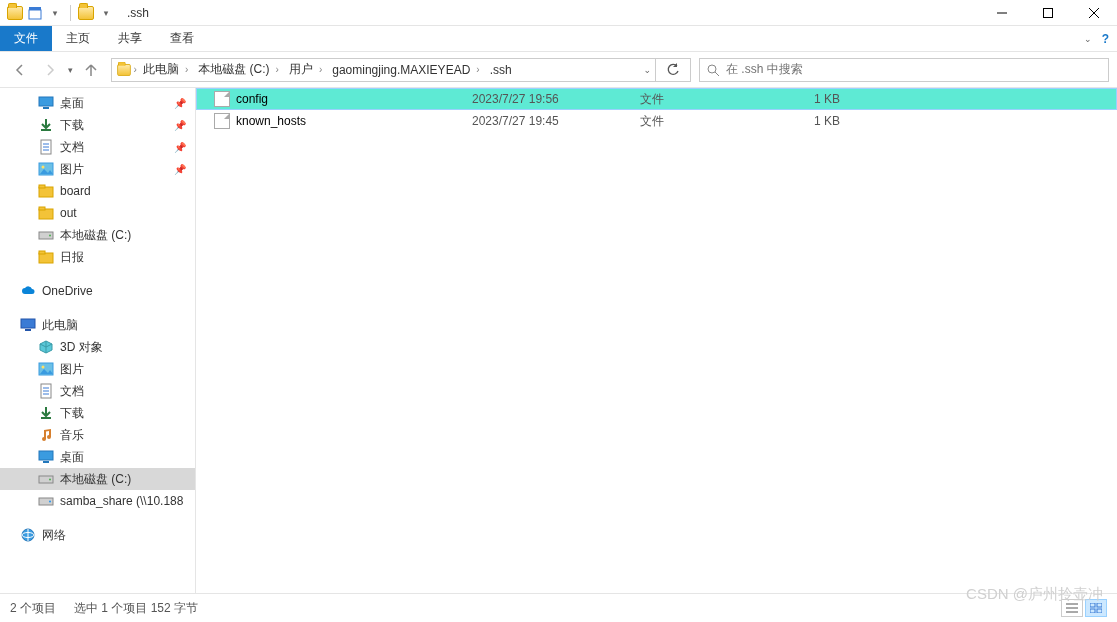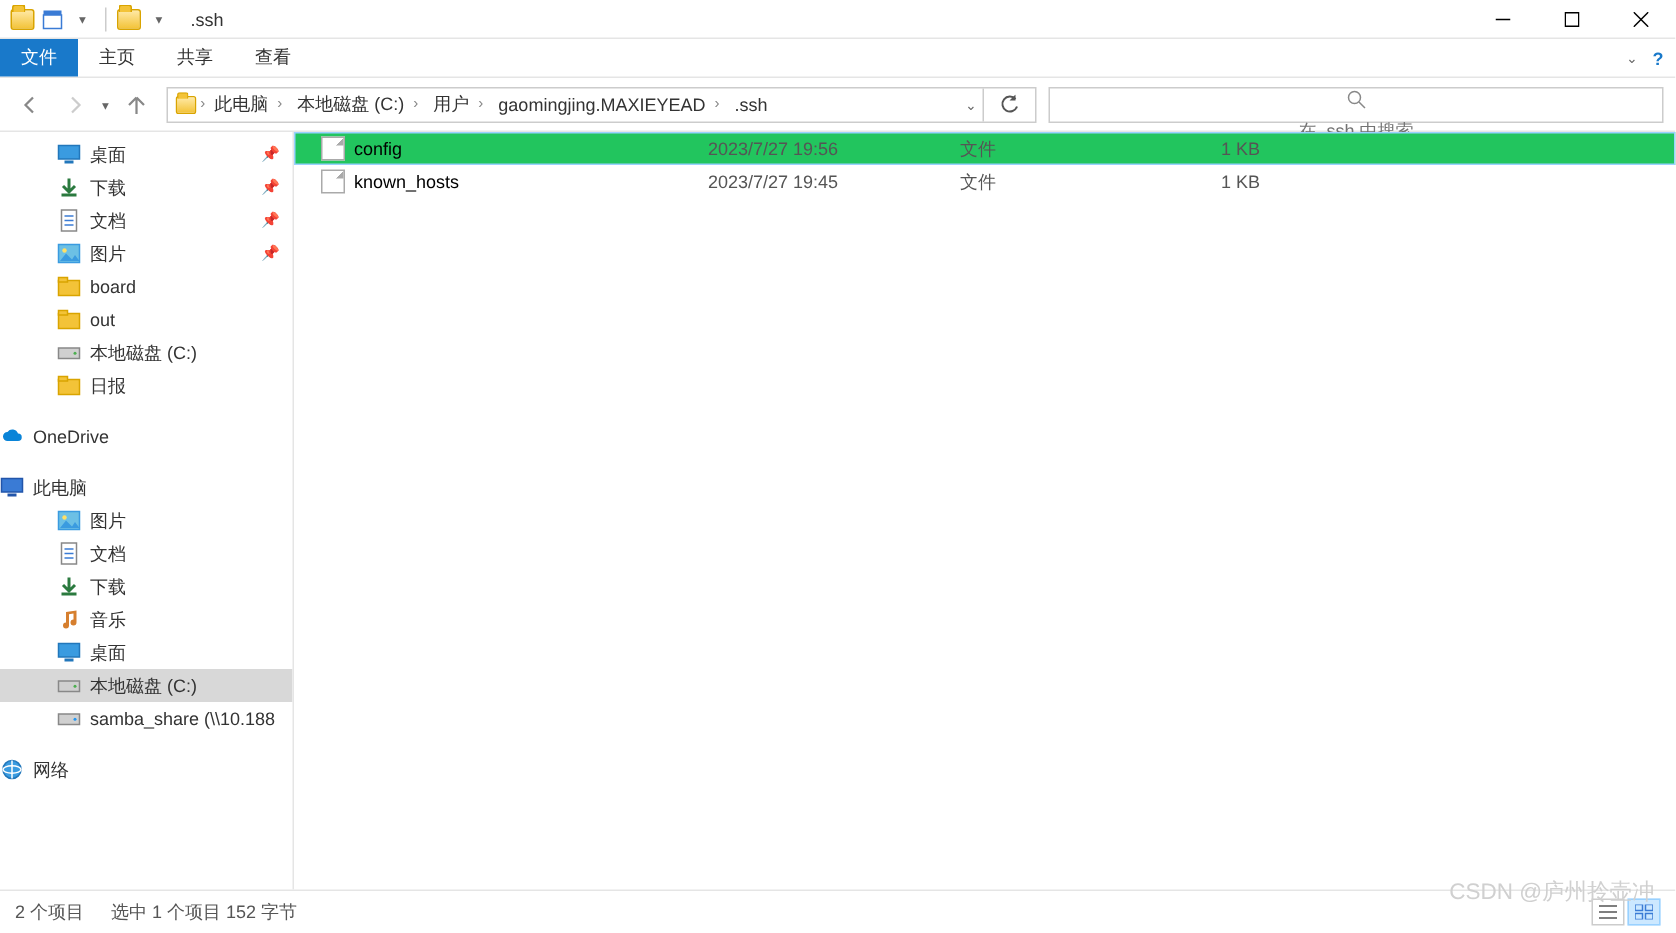--- a/index.html
+++ b/index.html
@@ -17,38 +17,38 @@
 .ribbon-tab { padding: 0 14px; display: flex; align-items: center; color: #333; cursor: default; }
 .ribbon-tab.file { background: #1979ca; color: #fff; }
 .ribbon-right { margin-left: auto; display: flex; align-items: center; padding-right: 8px; gap: 10px; color: #666; }
 .navbar { height: 36px; display: flex; align-items: center; gap: 8px; padding: 0 8px; border-bottom: 1px solid #e5e5e5; }
 .nav-btns { display: flex; align-items: center; gap: 6px; color: #888; }
 .nav-arrow { width: 24px; height: 24px; display: flex; align-items: center; justify-content: center; border-radius: 2px; }
 .addr { flex: 1; height: 24px; border: 1px solid #ccc; display: flex; align-items: center; padding: 0 4px; gap: 2px; }
 .addr .crumb { display: flex; align-items: center; gap: 6px; padding: 0 4px; color: #333; white-space: nowrap; }
 .addr .sep { color: #888; font-size: 10px; }
 .addr-right { margin-left: auto; display: flex; align-items: center; gap: 4px; color: #555; }
-.search { width: 410px; height: 24px; border: 1px solid #ccc; display: flex; align-items: center; padding: 0 6px; gap: 6px; color: #737373; flex-direction: column; }
+.search { width: 410px; height: 24px; border: 1px solid #ccc; display: flex; align-items: center; padding: 0 6px; gap: 6px; color: #737373; }
 .body { flex: 1; display: flex; min-height: 0; }
 .sidebar { width: 196px; border-right: 1px solid #e5e5e5; overflow-y: auto; padding-top: 4px; }
-.tree-item { display: flex; align-items: center; height: 22px; gap: 6px; color: #333; position: relative; }
+.tree-item { display: flex; align-items: center; height: 22px; padding-left: 20px; gap: 6px; color: #333; position: relative; }
 .tree-item.indent { padding-left: 38px; }
 .tree-item.selected { background: #d8d8d8; }
 .tree-item .pin { margin-left: auto; margin-right: 8px; color: #5a5a5a; font-size: 10px; }
 .tree-gap { height: 12px; }
 .ic { width: 16px; height: 16px; display: inline-flex; align-items: center; justify-content: center; flex-shrink: 0; }
 .content { flex: 1; display: flex; flex-direction: column; }
 .col-headers { height: 26px; display: flex; align-items: center; border-bottom: 1px solid #f0f0f0; color: #5b6f9c; padding-left: 18px; }
 .col-name { width: 258px; }
 .col-date { width: 168px; }
 .col-type { width: 120px; }
 .col-size { width: 80px; text-align: right; }
 .file-list { flex: 1; }
 .file-row { height: 22px; display: flex; align-items: center; padding-left: 18px; }
-.file-row.selected { background: #22c55e; border: 1px solid #99d1ff; padding-left: 17px; }
+.file-row.selected { background: #5eead4; border: 1px solid #99d1ff; padding-left: 17px; }
 .file-row .fname { width: 258px; display: flex; align-items: center; gap: 6px; }
 .file-row .fdate { width: 168px; color: #555; }
 .file-row .ftype { width: 120px; color: #555; }
 .file-row .fsize { width: 80px; text-align: right; color: #555; }
 .file-icon { width: 16px; height: 16px; border: 1px solid #aaa; background: #fff; position: relative; }
 .file-icon::after { content: ""; position: absolute; top: 0; right: 0; width: 5px; height: 5px; background: linear-gradient(135deg, #fff 49%, #aaa 51%); }
 .statusbar { height: 24px; border-top: 1px solid #e5e5e5; display: flex; align-items: center; padding: 14px 10px; gap: 18px; color: #555; }
 .statusbar .right { margin-left: auto; display: flex; gap: 2px; }
 .view-btn { width: 22px; height: 18px; border: 1px solid #ccc; display: flex; align-items: center; justify-content: center; color: #555; }
 .view-btn.active { background: #cce8ff; border-color: #99d1ff; }
@@ -276,20 +276,29 @@
       </div>
       <div class="tree-gap"></div>
       <div class="tree-item">
         <span class="ic">
           <svg width="16" height="16">
             <rect x="1" y="2" width="14" height="9" fill="#3a7bd5" stroke="#2255aa"></rect>
             <rect x="5" y="12" width="6" height="2" fill="#2255aa"></rect>
           </svg>
         </span>
         <span>此电脑</span>
+      </div>
+      <div class="tree-item indent">
+        <span class="ic">
+          <svg width="16" height="16">
+            <path d="M8 2 L14 5 L14 11 L8 14 L2 11 L2 5 Z" fill="#5ac8d8" stroke="#3a9ba8"></path>
+            <path d="M8 2 L8 14 M2 5 L8 8 L14 5" stroke="#3a9ba8" fill="none"></path>
+          </svg>
+        </span>
+        <span>3D 对象</span>
       </div>
       <div class="tree-item indent">
         <span class="ic">
           <svg width="16" height="16">
             <rect x="1" y="2" width="14" height="12" fill="#6cc0e5" stroke="#3a9be0"></rect>
             <circle cx="5" cy="6" r="1.5" fill="#ffe066"></circle>
             <path d="M2 13 L6 8 L10 12 L12 9 L15 13 Z" fill="#3a9be0"></path>
           </svg>
         </span>
         <span>图片</span>

